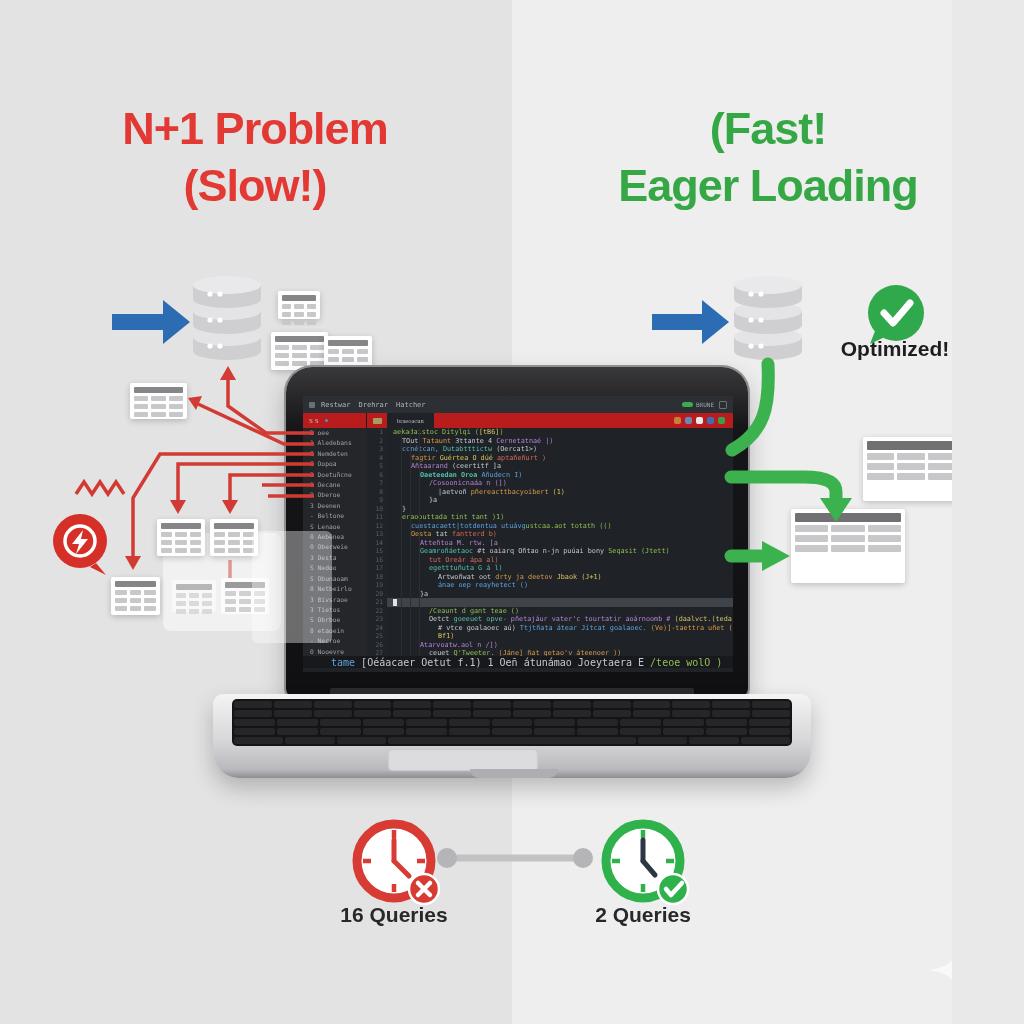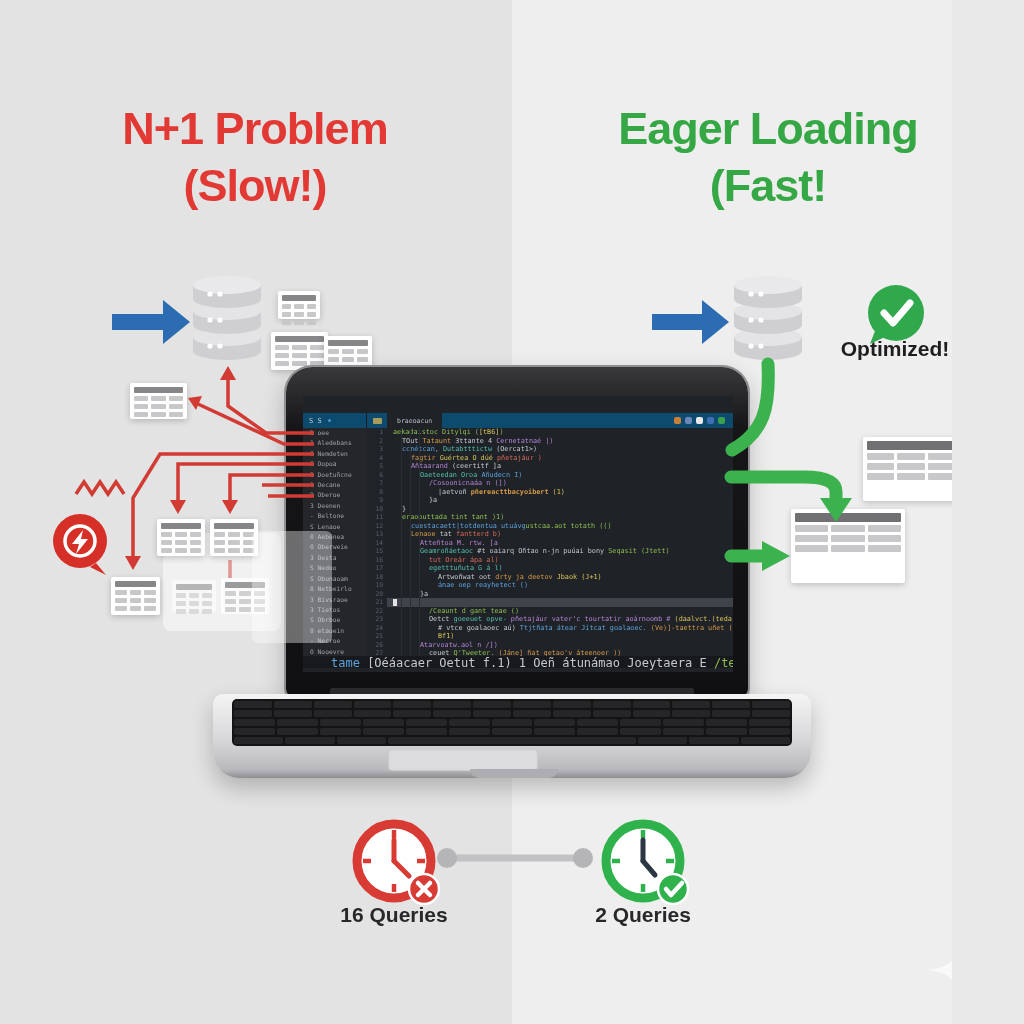--- a/index.html
+++ b/index.html
@@ -45,44 +45,44 @@
   .screen{left:303px;top:396px;width:430px;height:276px;background:#1f2226;overflow:hidden;
           font-family:"DejaVu Sans Mono",monospace;}
   .titlebar{position:absolute;left:0;top:0;width:100%;height:17px;background:#2c2f33;
             display:flex;align-items:center;font-size:7px;color:#aeb4bb;box-sizing:border-box;padding:0 6px;}
   .menu-item{margin-right:8px;}
   .win-icon{width:6px;height:6px;background:#6b7077;border-radius:1px;margin-right:6px;}
   .tb-spacer{flex:1;}
   .pill{width:11px;height:5px;border-radius:3px;background:#3fa94f;margin-right:3px;}
   .badge-txt{font-size:6px;color:#9ea4ab;margin-right:5px;}
   .sq-icon{width:6px;height:6px;border:1px solid #6b7077;border-radius:1px;}
-  .tabbar{position:absolute;left:0;top:17px;width:100%;height:15px;background:#0c4a6e;
-          display:flex;align-items:center;font-size:6.5px;color:#b9bfc6;}
+  .tabbar{position:absolute;left:0;top:17px;width:100%;height:15px;background:#b91c1c;
+          display:flex;align-items:center;font-size:6.5px;color:#b9bfc6;font-family:Liberation Serif, serif;}
   .tb-side{width:64px;height:100%;display:flex;align-items:center;padding-left:6px;
            box-sizing:border-box;border-right:1px solid #1b1d20;font-size:7px;color:#c7ccd2;}
   .blue-dot{width:3px;height:3px;border-radius:50%;background:#4f8fd0;margin-left:6px;}
   .tb-folder{width:20px;display:flex;justify-content:center;}
   .folder-glyph{width:9px;height:6px;background:#a99a5e;border-radius:1px;}
   .tab-label{background:#1f2226;height:100%;display:flex;align-items:center;padding:0 10px;}
   .tab-icons{display:flex;gap:4px;margin-right:8px;align-items:center;}
   .tab-icons span{width:7px;height:7px;border-radius:2px;display:block;}
   .editor-body{position:absolute;left:0;top:32px;width:100%;height:228px;display:flex;}
   .sidebar{width:64px;background:#24262a;overflow:hidden;}
   .side-item{font-size:6.3px;line-height:10.4px;color:#9aa1a8;padding-left:7px;white-space:nowrap;
              font-family:"DejaVu Sans Mono",monospace;}
   .gutter{width:20px;background:#202327;text-align:right;padding-right:4px;box-sizing:border-box;}
   .gutter div{font-size:6.3px;line-height:8.5px;color:#5a616a;}
   .code-area{flex:1;position:relative;background:#1f2226;overflow:hidden;}
   .code-line{height:8.5px;font-size:6.8px;line-height:8.5px;white-space:pre;}
   .code-line.hl{background:#3f444b;}
   .caret{display:inline-block;width:4px;height:7px;background:#e4e4e4;margin-right:3px;vertical-align:middle;}
   .guide{position:absolute;top:0;bottom:0;width:1px;background:#2a2e33;}
   .statusbar{position:absolute;left:0;top:260px;width:100%;height:12px;background:#17191d;
-             display:flex;align-items:flex-start;padding-left:28px;box-sizing:border-box;
-             font-size:12px;white-space:pre;}
+             display:flex;align-items:center;padding-left:28px;box-sizing:border-box;
+             font-size:10px;white-space:pre;}
 
   
   svg.full{position:absolute;left:0;top:0;width:1024px;height:1024px;pointer-events:none;}
   .trans-block{left:252px;top:531px;width:80px;height:112px;background:rgba(255,255,255,.38);border-radius:6px;}
   .ghost-panel{left:163px;top:533px;width:118px;height:98px;background:rgba(255,255,255,.5);border-radius:8px;}
 
   
   .optimized-label{left:815px;top:337px;width:160px;text-align:center;
                    font-size:21px;font-weight:700;color:#1e1e20;}
   .queries-label{width:190px;text-align:center;font-size:21px;font-weight:700;color:#28282b;}
@@ -95,22 +95,22 @@
 <div class="canvas">
 
   <div class="abs bg-left"></div>
   <div class="abs bg-right"></div>
 
   <div class="abs title title-left">
     <div>N+1 Problem</div>
     <div>(Slow!)</div>
   </div>
   <div class="abs title title-right">
+    <div>(Fast!</div>
     <div>Eager Loading</div>
-    <div>(Fast!</div>
   </div>
 
   <div class="abs ghost-panel"></div>
 
   <div class="table-card" style="left:278px;top:291px;width:42px;height:28px;">
       <div class="tc-header"></div>
       <div class="tc-grid">
         <div class="tc-cell"></div>
         <div class="tc-cell"></div>
         <div class="tc-cell"></div>
@@ -270,20 +270,28 @@
 
   <svg class="full">
     <polygon points="112,314 163,314 163,300 190,322 163,344 163,330 112,330" fill="#2b6cb2"></polygon>
     <polygon points="652,314 702,314 702,300 729,322 702,344 702,330 652,330" fill="#2b6cb2"></polygon>
   </svg>
 
   <div class="abs bezel"></div>
   <div class="abs camera-dot"></div>
 
   <div class="abs screen">
+    <div class="titlebar">
+      <div class="win-icon"></div>
+      <div id="menu-items"><span class="menu-item">Restwar</span><span class="menu-item">Drehrar</span><span class="menu-item">Hatcher</span></div>
+      <div class="tb-spacer"></div>
+      <div class="pill"></div>
+      <div class="badge-txt">BRUNE</div>
+      <div class="sq-icon"></div>
+    </div>
     <div class="tabbar">
       <div class="tb-side">
         <span>S S</span>
         <span class="blue-dot"></span>
       </div>
       <div class="tb-folder">
           <div class="folder-glyph"></div>
         </div>
       <div class="tab-label">braeoacun</div>
       <div class="tb-spacer"></div>
@@ -349,30 +357,30 @@
           <div>26</div>
           <div>27</div>
         </div>
       <div class="code-area" id="code-area">
         <div class="guide" style="left:14px;"></div>
         <div class="guide" style="left:23px;"></div>
         <div class="guide" style="left:32px;"></div>
       <div class="code-line" style="padding-left: 6px;"><span style="color: rgb(143, 191, 82);">aekadaistoc Ditylqi (</span><span style="color: rgb(217, 196, 90);">[tB6]</span><span style="color: rgb(143, 191, 82);">)</span></div>
           <div class="code-line" style="padding-left: 15px;"><span style="color: rgb(195, 201, 207); margin-top: 24px;">TOut </span><span style="color: rgb(215, 154, 74);">Tataunt </span><span style="color: rgb(195, 201, 207);">3ttante 4 </span><span style="color: rgb(181, 132, 214);">Cernetatnaé |)</span></div>
           <div class="code-line" style="padding-left: 15px;"><span style="color: rgb(93, 162, 220);">ccnétcan, </span><span style="color: rgb(85, 191, 174);">Dutabtttictw </span><span style="color: rgb(195, 201, 207);">(Oercat1&gt;)</span></div>
-          <div class="code-line" style="padding-left: 24px;"><span style="color: rgb(215, 154, 74);">fagtir </span><span style="color: rgb(217, 196, 90);">Guértea O dúé </span><span style="color: rgb(214, 106, 90);">pñetajáur )</span></div>
+          <div class="code-line" style="padding-left: 24px;"><span style="color: rgb(215, 154, 74);">fagtir </span><span style="color: rgb(217, 196, 90);">Guértea O dúé </span><span style="color: rgb(214, 106, 90);">aptañeñurt )</span></div>
           <div class="code-line" style="padding-left: 24px;"><span style="color: rgb(181, 132, 214);">Añtaarand </span><span style="color: rgb(195, 201, 207);">(ceertitf ]a</span></div>
-          <div class="code-line" style="padding-left: 33px;"><span style="color: rgb(85, 191, 174);">Oaeteedan Oroa </span><span style="color: rgb(93, 162, 220);">Añudecn I)</span></div>
+          <div class="code-line" style="padding-left: 33px;"><span style="color: rgb(85, 191, 174); font-weight: bold;">Oaeteedan Oroa </span><span style="color: rgb(93, 162, 220);">Añudecn I)</span></div>
           <div class="code-line" style="padding-left: 42px;"><span style="color: rgb(181, 132, 214);">/Cosoonicnaáa n (])</span></div>
-          <div class="code-line" style="padding-left: 51px;"><span style="color: rgb(195, 201, 207);">|aetvoñ </span><span style="color: rgb(215, 154, 74); font-weight: bold;">pñereacttbacyoibert </span><span style="color: rgb(217, 196, 90);">(1)</span></div>
+          <div class="code-line" style="padding-left: 51px;"><span style="color: rgb(195, 201, 207);">|aetvoñ </span><span style="color: rgb(215, 154, 74);">pñereacttbacyoibert </span><span style="color: rgb(217, 196, 90);">(1)</span></div>
           <div class="code-line" style="padding-left: 42px;"><span style="color: rgb(195, 201, 207);">}a</span></div>
           <div class="code-line" style="padding-left: 15px;"><span style="color: rgb(195, 201, 207);">}</span></div>
           <div class="code-line" style="padding-left: 15px;"><span style="color: rgb(143, 191, 82);">eraoouttada tint tant )1)</span></div>
           <div class="code-line" style="padding-left: 24px;"><span style="color: rgb(93, 162, 220);">cuestacaett|totdentua utuávg</span><span style="color: rgb(143, 191, 82);">ustcaa.aot totath (()</span></div>
-          <div class="code-line" style="padding-left: 24px;"><span style="color: rgb(215, 154, 74);">Lenaoe </span><span style="color: rgb(195, 201, 207);">tat </span><span style="color: rgb(214, 106, 90);">fantterd b)</span></div>
+          <div class="code-line" style="padding-left: 24px;"><span style="color: rgb(215, 154, 74);">Oesta </span><span style="color: rgb(195, 201, 207);">tat </span><span style="color: rgb(214, 106, 90);">fantterd b)</span></div>
           <div class="code-line" style="padding-left: 33px;"><span style="color: rgb(181, 132, 214);">Atteñtoa M. rtw. [a</span></div>
           <div class="code-line" style="padding-left: 33px;"><span style="color: rgb(85, 191, 174);">Geamroñáetaoc </span><span style="color: rgb(195, 201, 207);">#t oaiarq Oñtao n-jn puúai bony </span><span style="color: rgb(143, 191, 82);">Seqasit (Jtett)</span></div>
           <div class="code-line" style="padding-left: 42px;"><span style="color: rgb(214, 106, 90);">tut Oreár ápa al)</span></div>
           <div class="code-line" style="padding-left: 42px;"><span style="color: rgb(85, 191, 174);">egetttuñuta G á l)</span></div>
           <div class="code-line" style="padding-left: 51px;"><span style="color: rgb(195, 201, 207);">Artwoñwat oot </span><span style="color: rgb(215, 154, 74);">drty ja deetov </span><span style="color: rgb(217, 196, 90);">Jbaok (J+1)</span></div>
           <div class="code-line" style="padding-left: 51px;"><span style="color: rgb(93, 162, 220);">ánae oep reayhetect ()</span></div>
           <div class="code-line" style="padding-left: 33px;"><span style="color: rgb(195, 201, 207);">}a</span></div>
           <div class="code-line hl" style="padding-left: 6px;"><span class="caret"></span></div>
           <div class="code-line" style="padding-left: 42px;"><span style="color: rgb(143, 191, 82);">/Ceaunt d gant teae ()</span></div>
           <div class="code-line" style="padding-left: 42px;"><span style="color: rgb(195, 201, 207);">Oetct </span><span style="color: rgb(85, 191, 174);">goeeuet opve- </span><span style="color: rgb(181, 132, 214);">pñetajáur vater'c tourtatir aoárnoomb # </span><span style="color: rgb(217, 196, 90);">(daalvct.(teda))</span></div>

